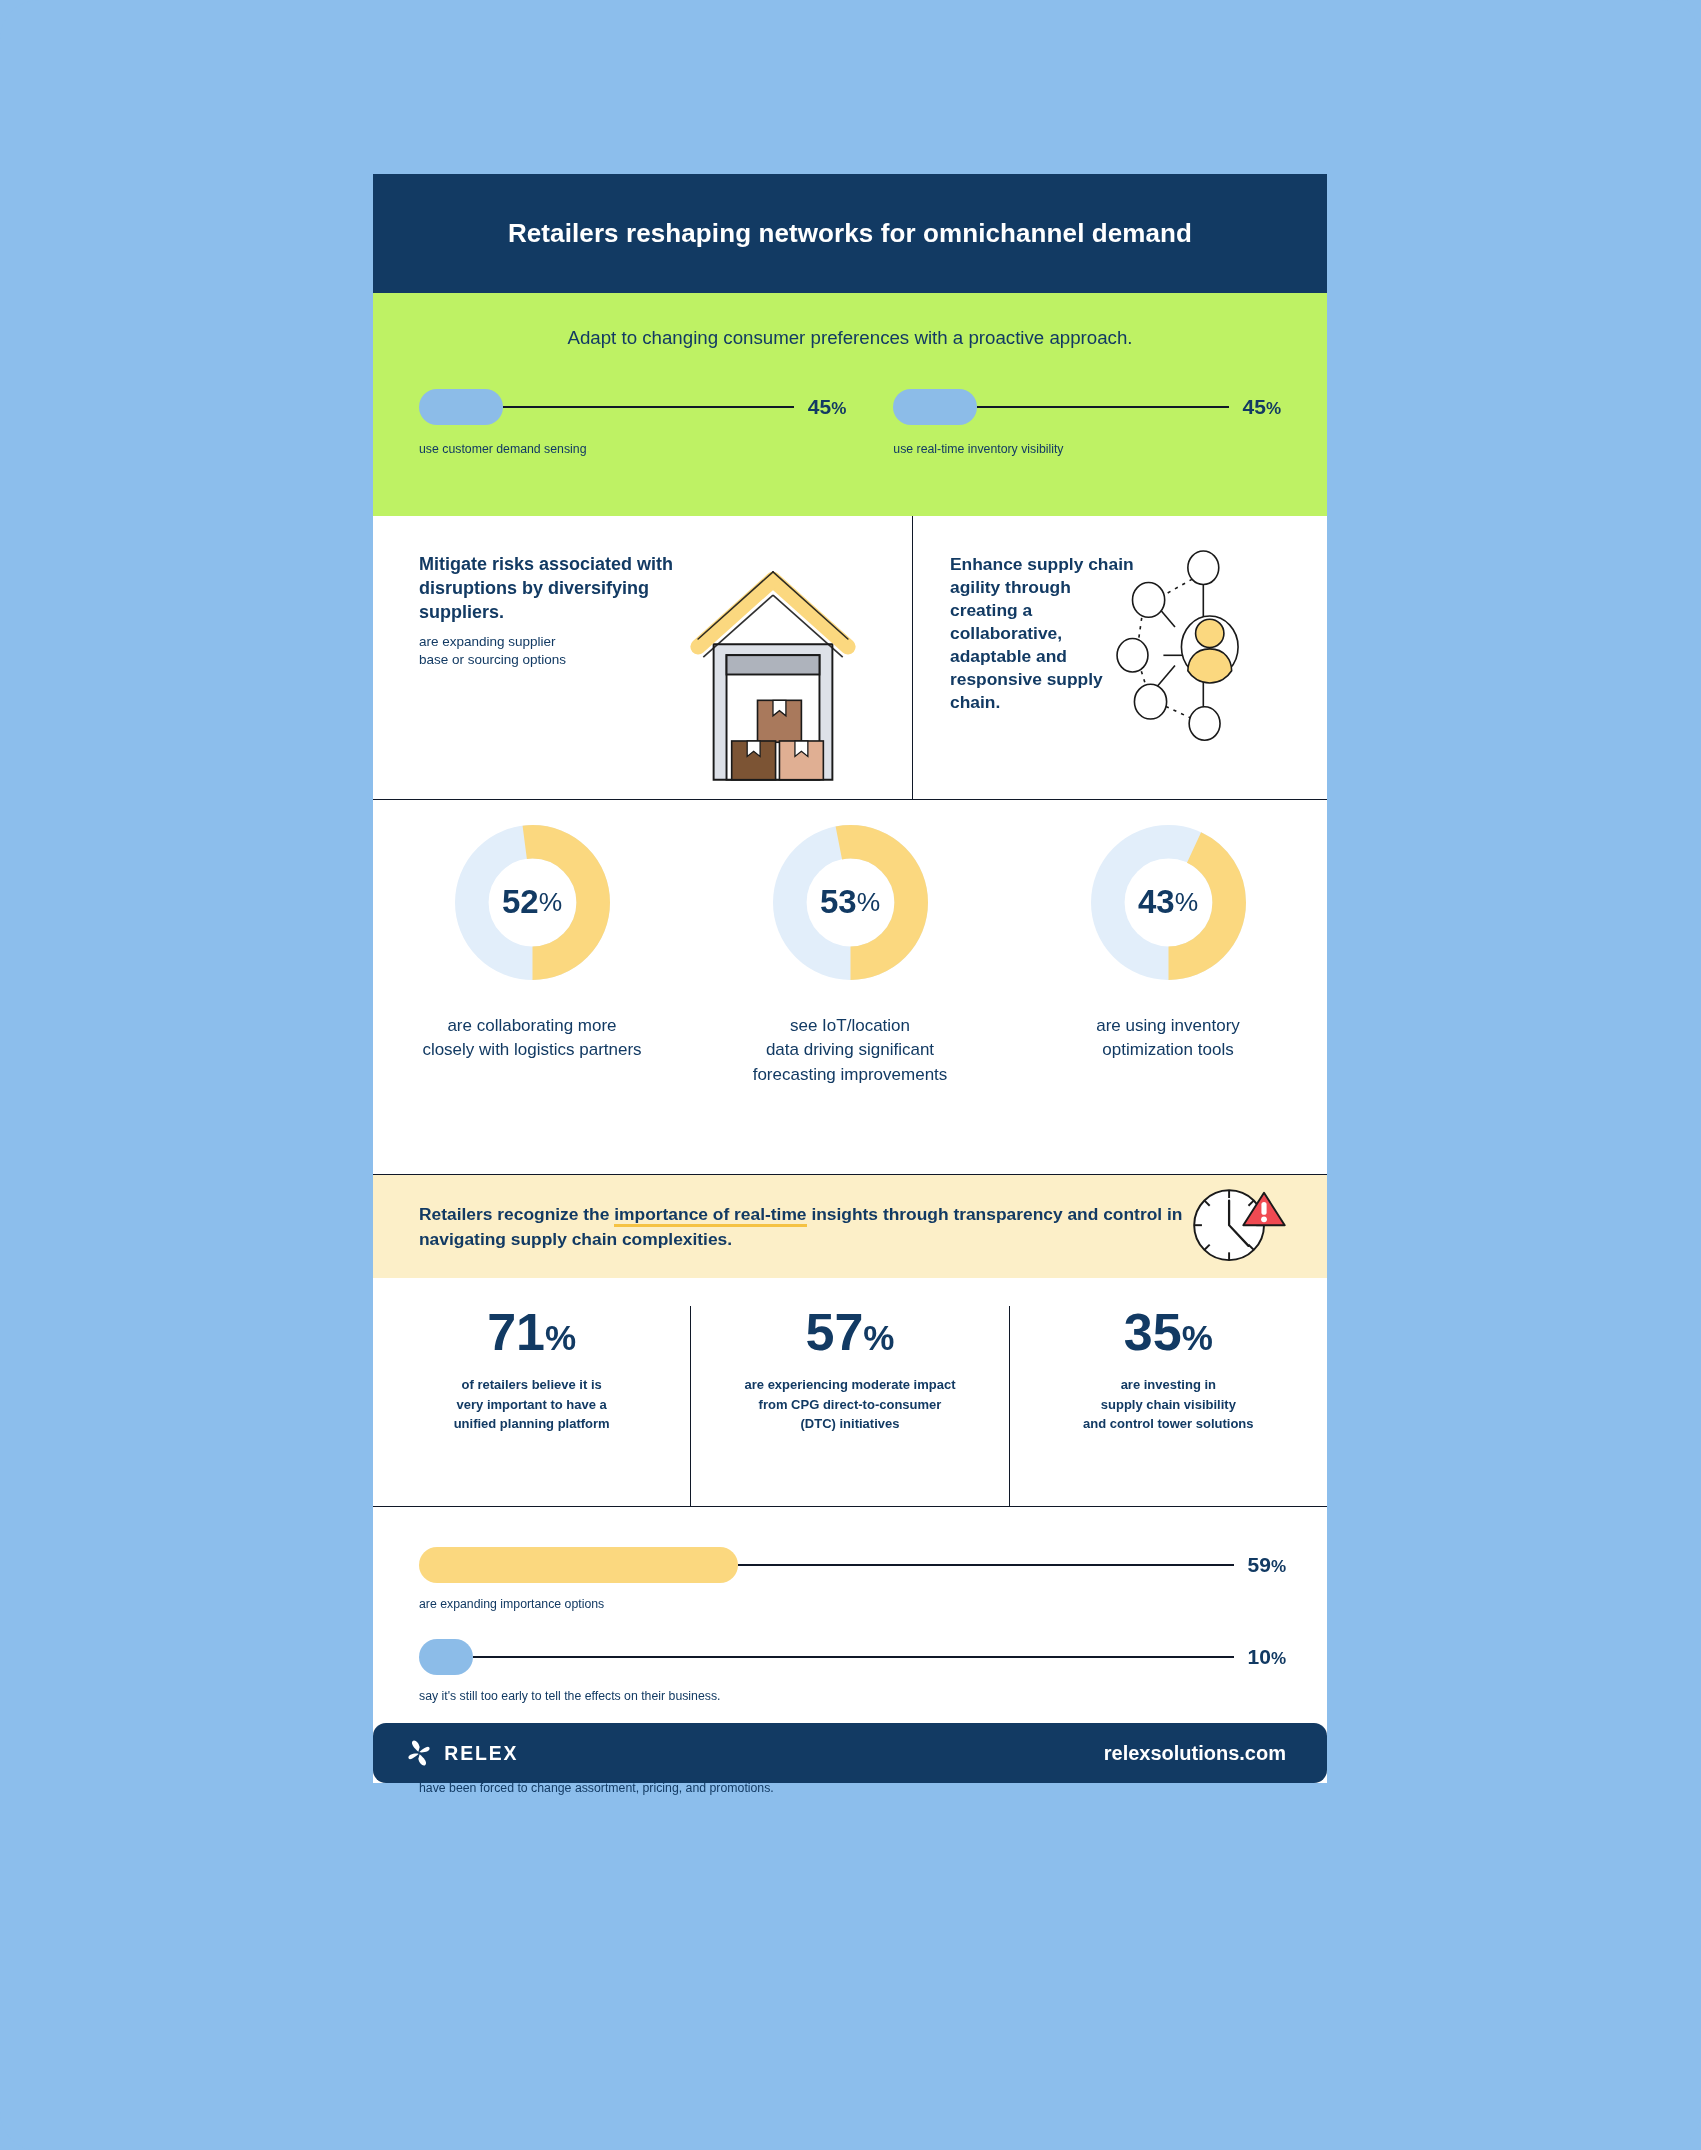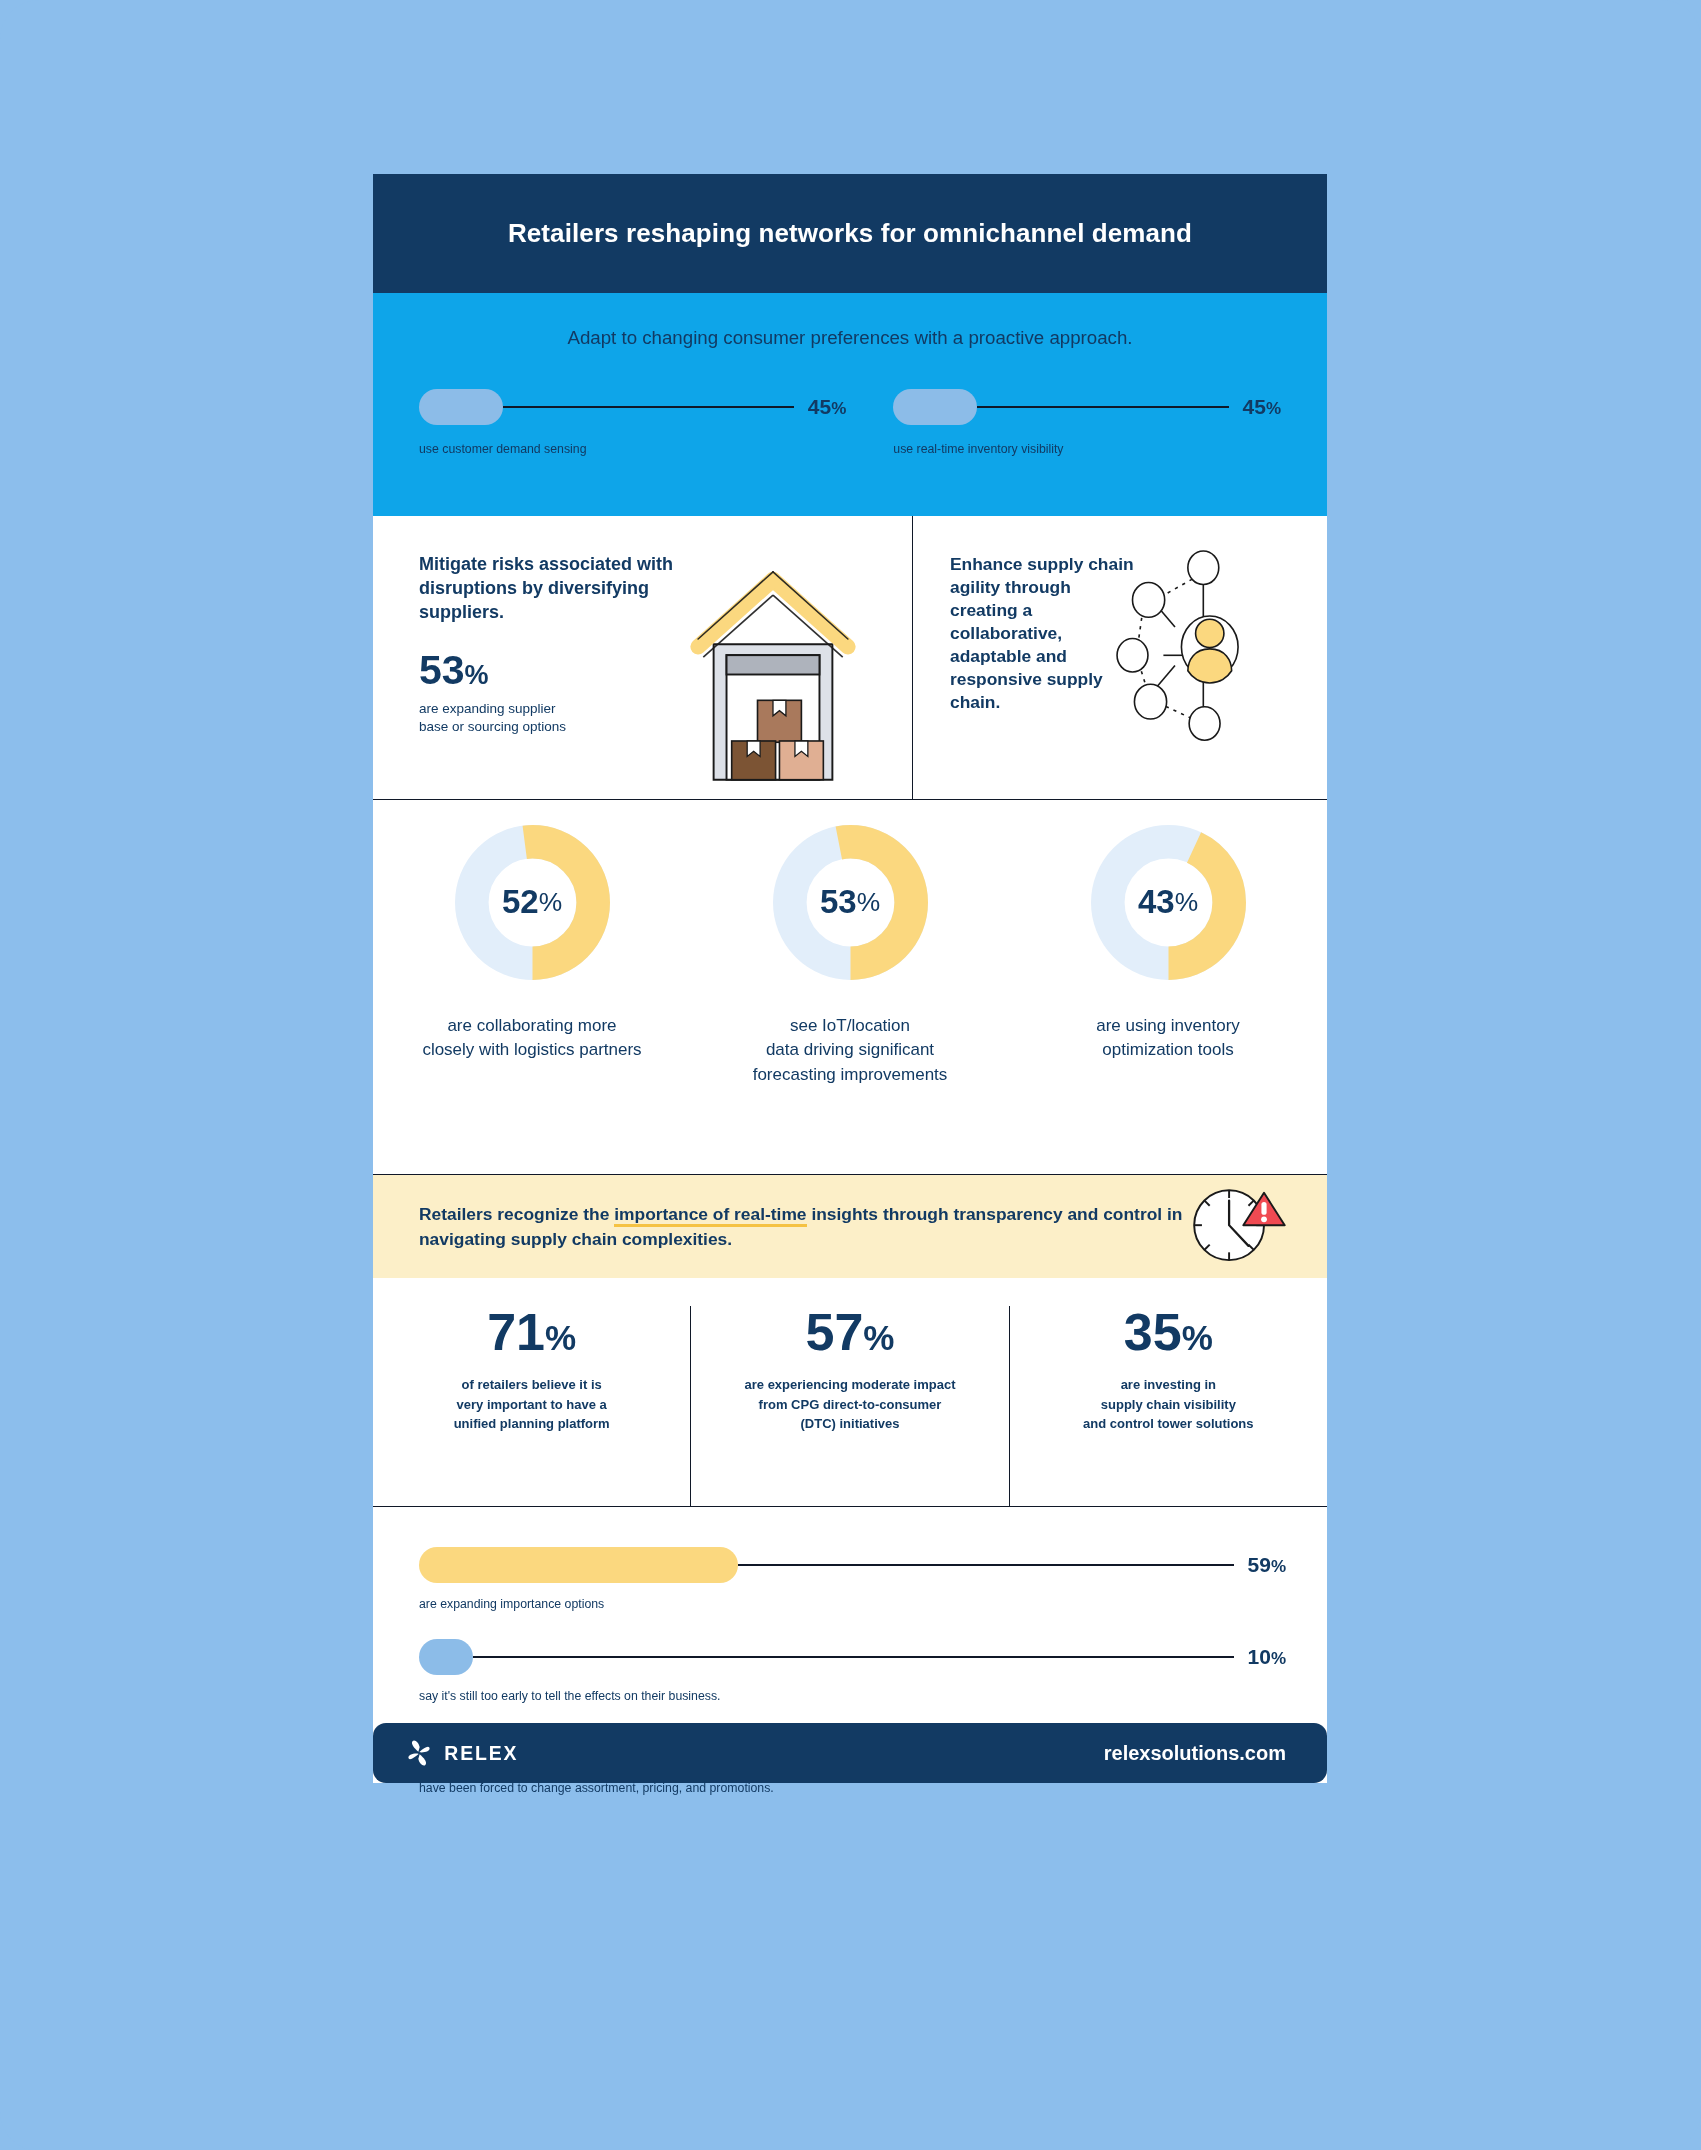--- a/index.html
+++ b/index.html
@@ -40,21 +40,21 @@
   }
   .header-title {
     color: #FFFFFF;
     font-size: 26px;
     font-weight: bold;
     letter-spacing: 0.1px;
   }
 
   
   .top-band {
-    background: #0ea5e9;
+    background: #bef264;
     height: 223px;
     padding: 34px 46px 0 46px;
   }
   .top-subtitle {
     text-align: center;
     color: #123A63;
     font-size: 18.7px;
     margin-bottom: 40px;
   }
   .top-bars {
@@ -289,23 +289,20 @@
           <div class="top-caption">use real-time inventory visibility</div>
         </div>
 
       </div>
     </div>
 
     <div class="duo">
 
       <div class="duo-left">
         <div class="duo-head" style="max-width:258px">Mitigate risks associated with disruptions by diversifying suppliers.</div>
-        <div class="big-stat">
-          <span>53</span><span class="sym">%</span>
-        </div>
         <div class="stat-caption" style="max-width:206px; white-space:pre-line">are expanding supplier
 base or sourcing options</div>
 
         <div class="warehouse">
           <svg width="168" height="213" viewBox="0 0 260 330">
 
             <path d="M38 118 L38 328 L222 328 L222 118 Z" fill="#DDE1E8" stroke="#1A1A1A" stroke-width="3"></path>
 
             <path d="M130 18 L246 122" fill="none" stroke="#FBD87F" stroke-width="24" stroke-linecap="round"></path>
             <path d="M130 18 L14 122" fill="none" stroke="#FBD87F" stroke-width="24" stroke-linecap="round"></path>

